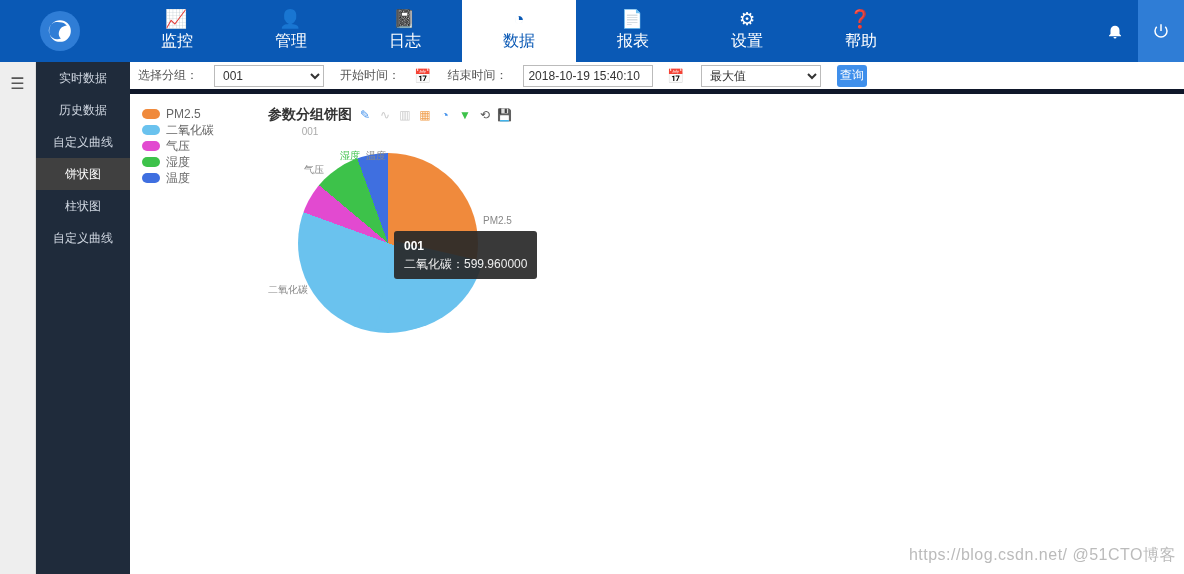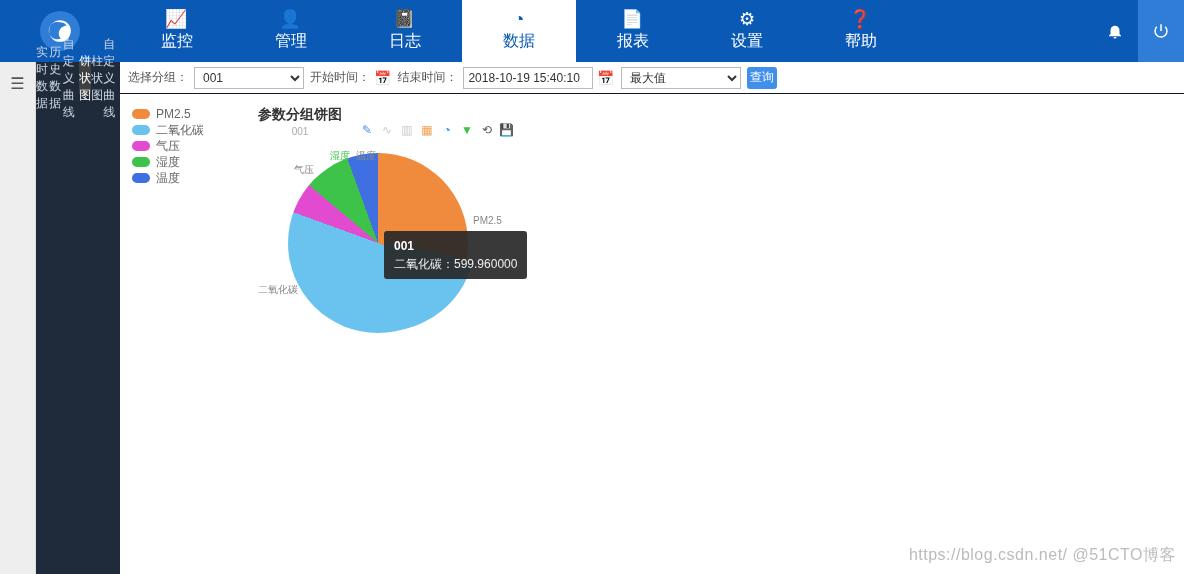--- a/index.html
+++ b/index.html
@@ -11,38 +11,38 @@
 .topnav{display:flex;height:100%;flex:1}
 .topnav-item{width:114px;display:flex;flex-direction:column;align-items:center;justify-content:center;gap:3px;cursor:pointer;color:#fff}
 .topnav-item.active{background:#fff;color:#0a59b5}
 .topnav-item .ic{font-size:18px;line-height:1}
 .topnav-item span{font-size:16px}
 .top-right{margin-left:auto;display:flex;align-items:center;height:100%}
 .bell{width:46px;display:flex;align-items:center;justify-content:center;font-size:18px;color:#fff}
 .power{width:46px;height:100%;background:#2f7dd6;display:flex;align-items:center;justify-content:center;color:#fff;font-size:18px}
 .shell{display:flex;height:calc(100% - 62px)}
 .hamb{width:36px;background:#eee;border-right:1px solid #ddd;display:flex;align-items:flex-start;justify-content:center;padding-top:12px;color:#555;font-size:16px}
-.sidebar{width:84px;background:#1f2b3b;display:flex;flex-direction:row}
+.sidebar{width:94px;background:#1f2b3b;display:flex;flex-direction:column}
 .side-item{height:32px;color:#cfd6e0;display:flex;align-items:center;justify-content:center;cursor:pointer;font-size:12px}
 .side-item.active{background:#404040;color:#fff}
 .main{flex:1;background:#fff;position:relative;overflow:hidden}
-.filterbar{height:32px;border-bottom:1px solid #0f172a;display:flex;align-items:center;padding:0 8px;gap:6px;color:#555}
+.filterbar{height:32px;border-bottom:5px solid #0f172a;display:flex;align-items:center;padding:0 8px;gap:16px;color:#555}
 .filterbar label{white-space:nowrap}
 select,input[type=text]{height:22px;border:1px solid #bbb;background:#fff;padding:0 4px;color:#333}
 .sel-group{width:110px}
 .dt{width:130px}
 .sel-agg{width:120px}
 .cal-ic{color:#3f8feb;font-size:14px;margin-left:-2px}
 .btn-q{height:22px;background:#3f8feb;color:#fff;border:none;border-radius:3px;padding:0 3px;cursor:pointer}
 .content{display:flex;padding:12px 8px;gap:20px}
 .legend{width:110px;padding-left:4px}
 .lg-row{display:flex;align-items:center;gap:6px;height:16px;color:#666;font-size:11px}
 .lg-sw{width:18px;height:10px;border-radius:5px}
 .chart-area{position:relative}
-.chart-head{display:flex;align-items:flex-end;gap:18px}
+.chart-head{display:flex;align-items:flex-start;gap:6px}
 .ct-title{font-weight:bold;font-size:14px;color:#333}
 .ct-sub{font-size:10px;color:#aaa;text-align:center;margin-top:2px}
 .toolbar{display:flex;gap:6px;align-items:center;margin-top:2px}
 .tb-ic{width:14px;height:14px;display:inline-flex;align-items:center;justify-content:center;font-size:12px;cursor:pointer}
 .pie-wrap{position:relative;width:260px;height:230px;margin-top:6px}
 .pie{position:absolute;left:30px;top:10px;width:180px;height:180px;border-radius:50%;
 background:conic-gradient(
   #f08a3c 0deg 110deg,
   #6ac2ee 110deg 290deg,
   #e24ad0 290deg 310deg,

